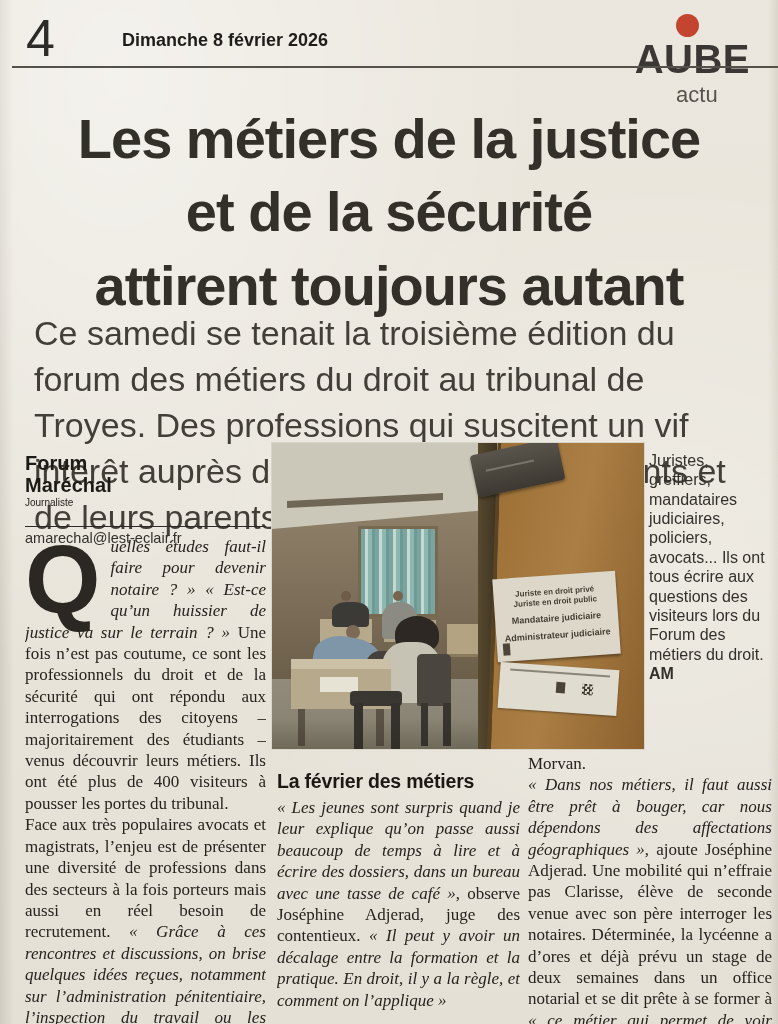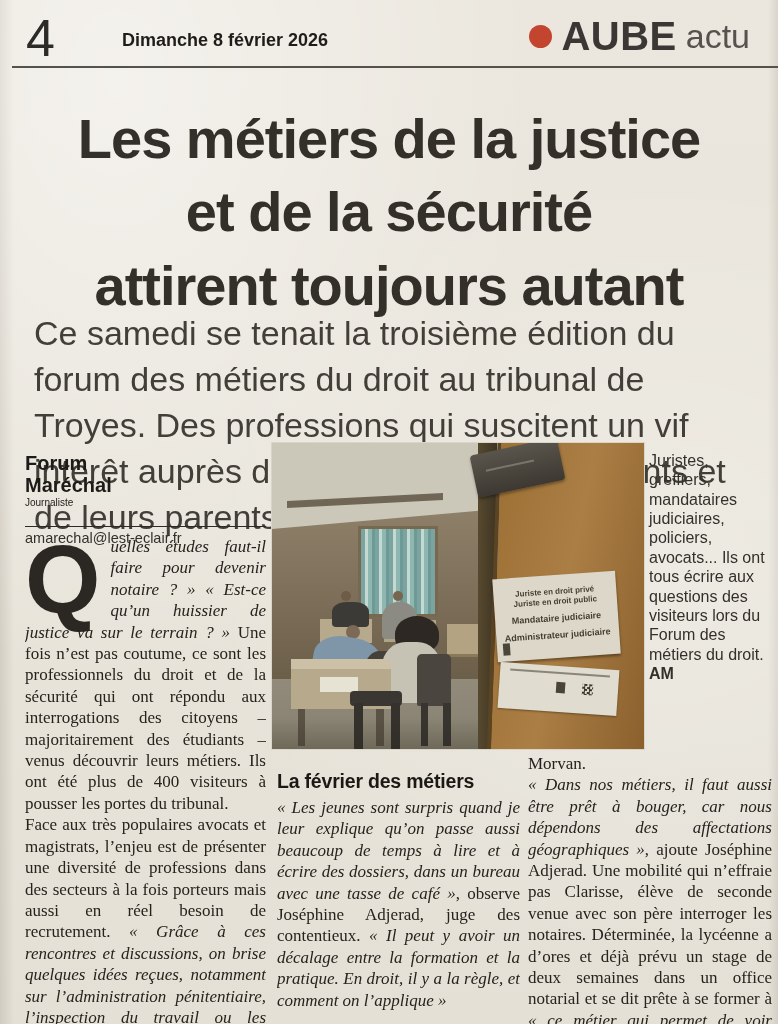--- a/index.html
+++ b/index.html
@@ -10,24 +10,24 @@
       radial-gradient(ellipse at 15% 8%, rgba(255,255,255,.45), transparent 45%),
       radial-gradient(ellipse at 85% 55%, rgba(255,255,255,.25), transparent 50%),
       linear-gradient(90deg, rgba(120,110,95,.18) 0, transparent 14px),
       linear-gradient(270deg, rgba(120,110,95,.15) 0, transparent 10px),
       linear-gradient(180deg,#ebe7de 0%,#e8e4da 55%,#e4e0d6 100%);
     font-family:"Liberation Sans",sans-serif;color:#2a2824;
   }
   
   .page-num{position:absolute;left:26px;top:8px;font-size:52px;font-weight:500;color:#2d2b27;}
   .date{position:absolute;left:122px;top:30px;font-size:18px;font-weight:700;color:#1f1d1a;}
-  .logo{position:absolute;right:28px;top:14px;display:flex;align-items:center;}
+  .logo{position:absolute;right:28px;top:14px;display:flex;align-items:center;flex-direction:column;}
   .logo-dot{width:23px;height:23px;border-radius:50%;background:#c4452f;margin-right:9px;}
   .logo-title{font-size:40px;font-weight:800;letter-spacing:.5px;color:#3a3734;}
-  .logo-suffix{font-size:34px;font-weight:400;color:#56534e;margin-left:9px;}
+  .logo-suffix{font-size:22px;font-weight:400;color:#56534e;margin-left:9px;}
   .header-rule{position:absolute;top:66px;left:12px;right:0;height:2px;background:#55524c;}
   
   .headline{position:absolute;top:102px;left:16px;right:16px;text-align:center;
     font-size:56px;line-height:1.31;font-weight:800;letter-spacing:-1px;color:#33302a;}
   .standfirst{position:absolute;top:311px;left:34px;width:716px;
     font-size:34px;line-height:1.35;color:#423f39;}
   
   .byline{position:absolute;top:452px;left:25px;width:241px;}
   .byline-name{font-size:20px;font-weight:700;line-height:1.12;color:#1d1b18;}
   .byline-role{font-size:10px;color:#23211d;padding-bottom:18px;border-bottom:1.6px solid #2c2a26;}

